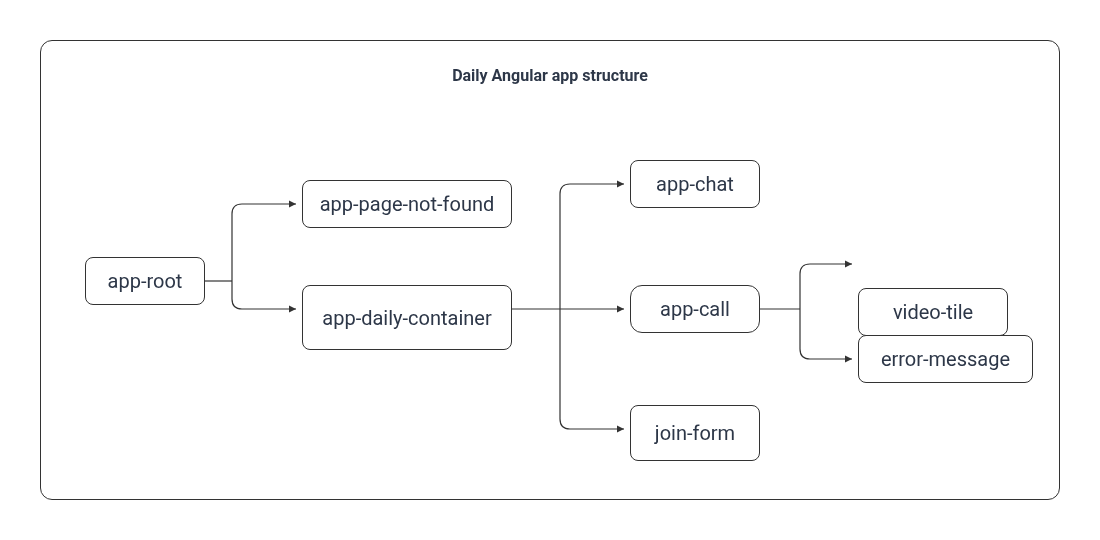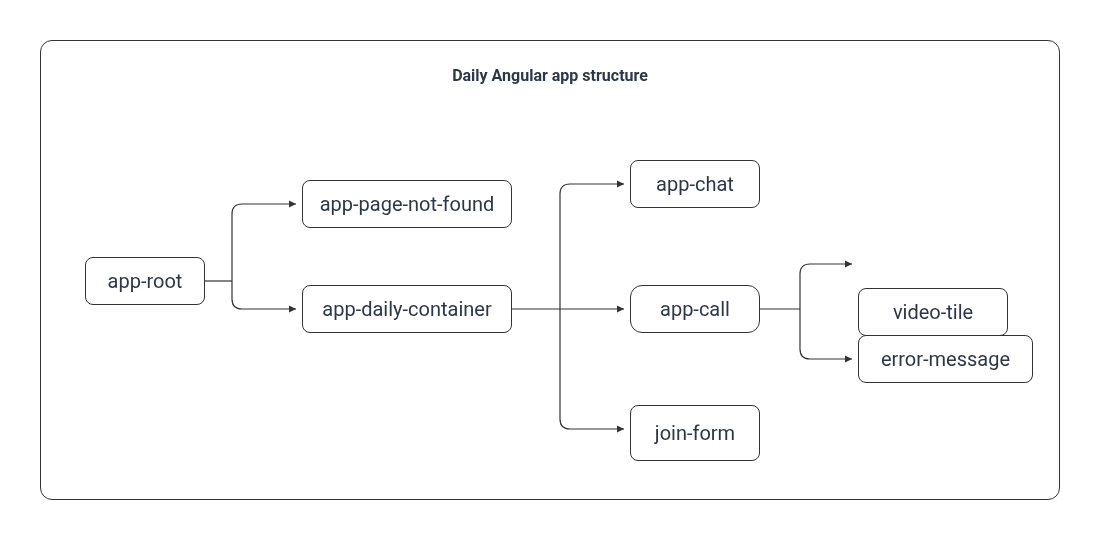--- a/index.html
+++ b/index.html
@@ -65,21 +65,21 @@
 <body>
 
 <div class="outer-frame"></div>
 
 <h1 class="title">Daily Angular app structure</h1>
 
 <div class="node" style="left:85px; top:257px; width:120px; height:48px;">app-root</div>
 
 <div class="node" style="left:302px; top:180px; width:210px; height:48px;">app-page-not-found</div>
 
-<div class="node" style="left:302px; top:285px; width:210px; height:48px;">app-daily-container</div>
+<div class="node" style="left:302px; top:285px; width:210px; height:65px;">app-daily-container</div>
 
 <div class="node" style="left:630px; top:160px; width:130px; height:48px;">app-chat</div>
 
 <div class="node" style="left:630px; top:285px; width:130px; height:48px;border-radius:12px;">app-call</div>
 
 <div class="node" style="left:630px; top:405px; width:130px; height:56px;">join-form</div>
 
 <div class="node" style="left:858px; top:240px; width:150px; height:48px;margin-top:48px;">video-tile</div>
 
 <div class="node" style="left:858px; top:335px; width:175px; height:48px;text-align:right;">error-message</div>

